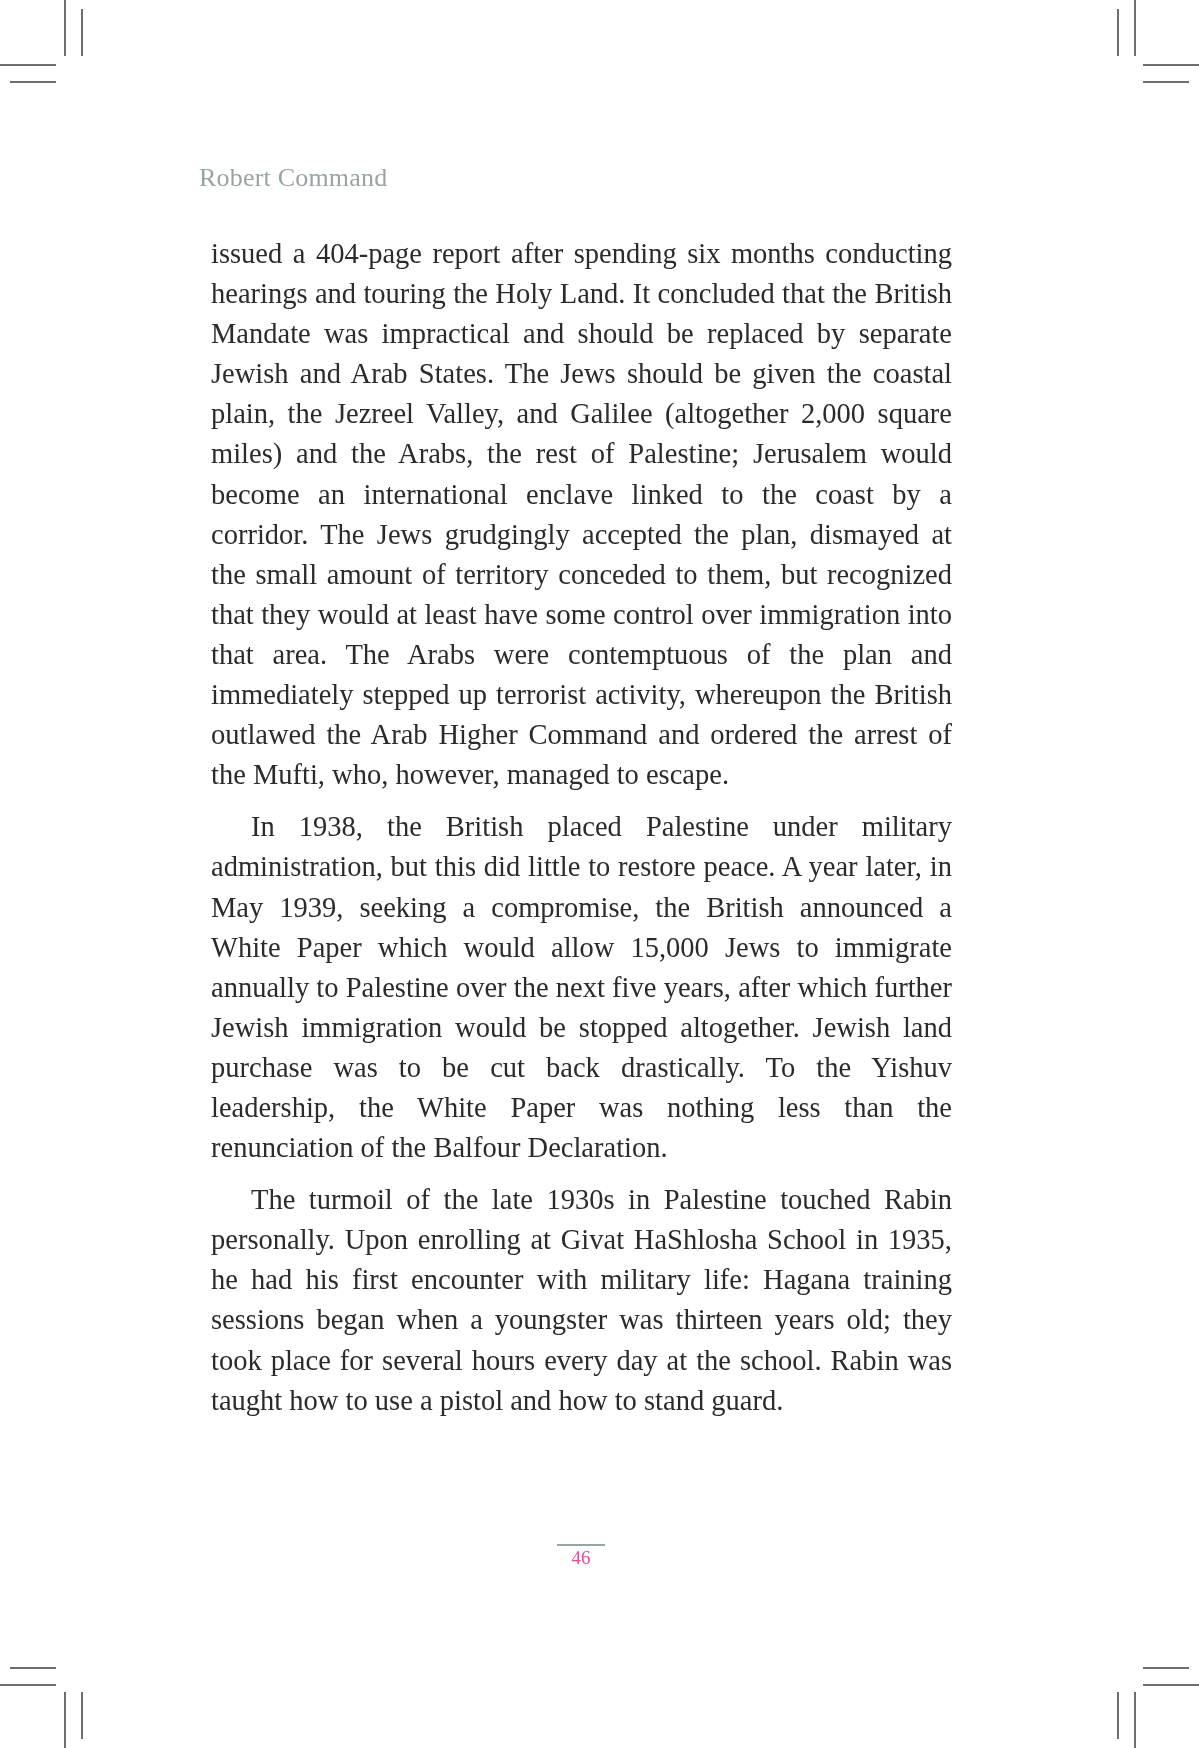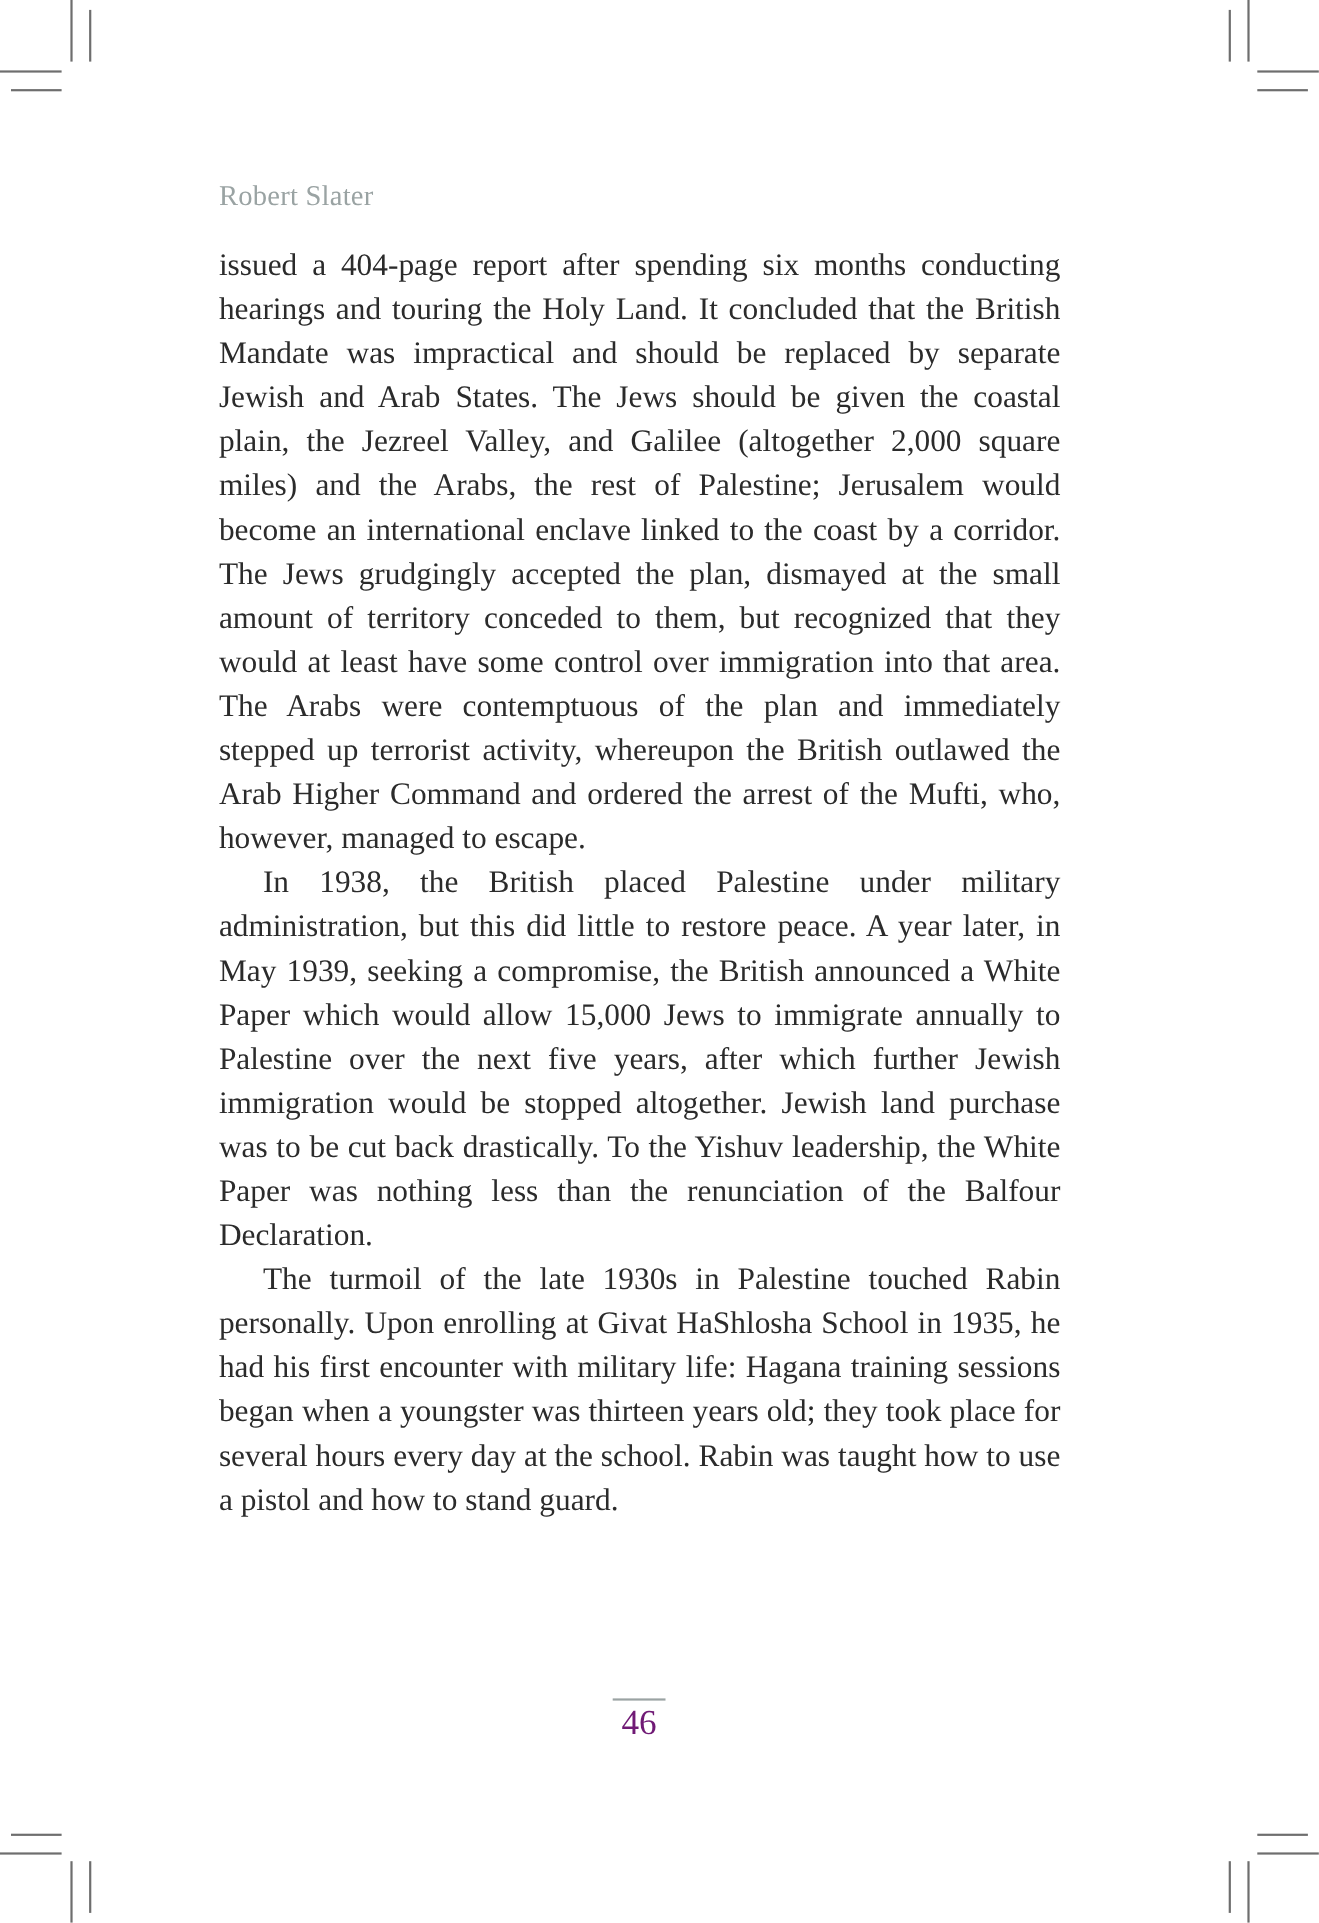--- a/index.html
+++ b/index.html
@@ -10,31 +10,31 @@
     .running-head {
       position: absolute; left: 199px; top: 163px;
       font-family: "Liberation Serif", serif; font-size: 26px;
       color: #9aa3a3; letter-spacing: 0.2px;
     }
     .body-text {
       position: absolute; left: 199px; top: 222px; width: 765px;
       font-family: "Liberation Serif", serif; font-size: 28.5px;
       line-height: 40.1px; color: #2b2b2b; text-align: justify;
     }
-    .body-text p { margin: 0; }
+    .body-text p { margin: 12px; }
     .body-text p.indent { text-indent: 40px; }
     .body-text p.first { text-indent: 0; }
     .page-rule {
       position: absolute; left: 557px; top: 1544px; width: 48px; height: 2px;
       background: #9aa3a3;
     }
     .page-number {
       position: absolute; left: 557px; top: 1547px; width: 48px;
       text-align: center; font-family: "Liberation Serif", serif;
-      font-size: 32px; color: #701a75;
+      font-size: 19px; color: #ec4899;
     }
   </style>
 </head>
 <body>
 
 <div class="mark v" style="left:64px; top:0; height:56px;"></div>
 <div class="mark v" style="left:81px; top:9px; height:47px;"></div>
 <div class="mark h" style="left:0; top:64px; width:56px;"></div>
 <div class="mark h" style="left:10px; top:81px; width:46px;"></div>
 
@@ -46,21 +46,21 @@
 <div class="mark h" style="left:10px; top:1667px; width:46px;"></div>
 <div class="mark h" style="left:0; top:1684px; width:56px;"></div>
 <div class="mark v" style="left:64px; top:1692px; height:56px;"></div>
 <div class="mark v" style="left:81px; top:1692px; height:47px;"></div>
 
 <div class="mark h" style="left:1143px; top:1667px; width:46px;"></div>
 <div class="mark h" style="left:1143px; top:1684px; width:56px;"></div>
 <div class="mark v" style="left:1117px; top:1692px; height:47px;"></div>
 <div class="mark v" style="left:1134px; top:1692px; height:56px;"></div>
 
-<div class="running-head">Robert Slater</div>
+<div class="running-head">Robert Command</div>
 
 <div class="body-text">
   <p class="first">issued a 404-page report after spending six months conducting hearings and touring the Holy Land. It concluded that the British Mandate was impractical and should be replaced by separate Jewish and Arab States. The Jews should be given the coastal plain, the Jezreel Valley, and Galilee (altogether 2,000 square miles) and the Arabs, the rest of Palestine; Jerusalem would become an international enclave linked to the coast by a corridor. The Jews grudgingly accepted the plan, dismayed at the small amount of territory conceded to them, but recognized that they would at least have some control over immigration into that area. The Arabs were contemptuous of the plan and immediately stepped up terrorist activity, whereupon the British outlawed the Arab Higher Command and ordered the arrest of the Mufti, who, however, managed to escape.</p>
   <p class="indent">In 1938, the British placed Palestine under military administration, but this did little to restore peace. A year later, in May 1939, seeking a compromise, the British announced a White Paper which would allow 15,000 Jews to immigrate annually to Palestine over the next five years, after which further Jewish immigration would be stopped altogether. Jewish land purchase was to be cut back drastically. To the Yishuv leadership, the White Paper was nothing less than the renunciation of the Balfour Declaration.</p>
   <p class="indent">The turmoil of the late 1930s in Palestine touched Rabin personally. Upon enrolling at Givat HaShlosha School in 1935, he had his first encounter with military life: Hagana training sessions began when a youngster was thirteen years old; they took place for several hours every day at the school. Rabin was taught how to use a pistol and how to stand guard.</p>
 </div>
 
 <div class="page-rule"></div>
 <div class="page-number">46</div>
 

